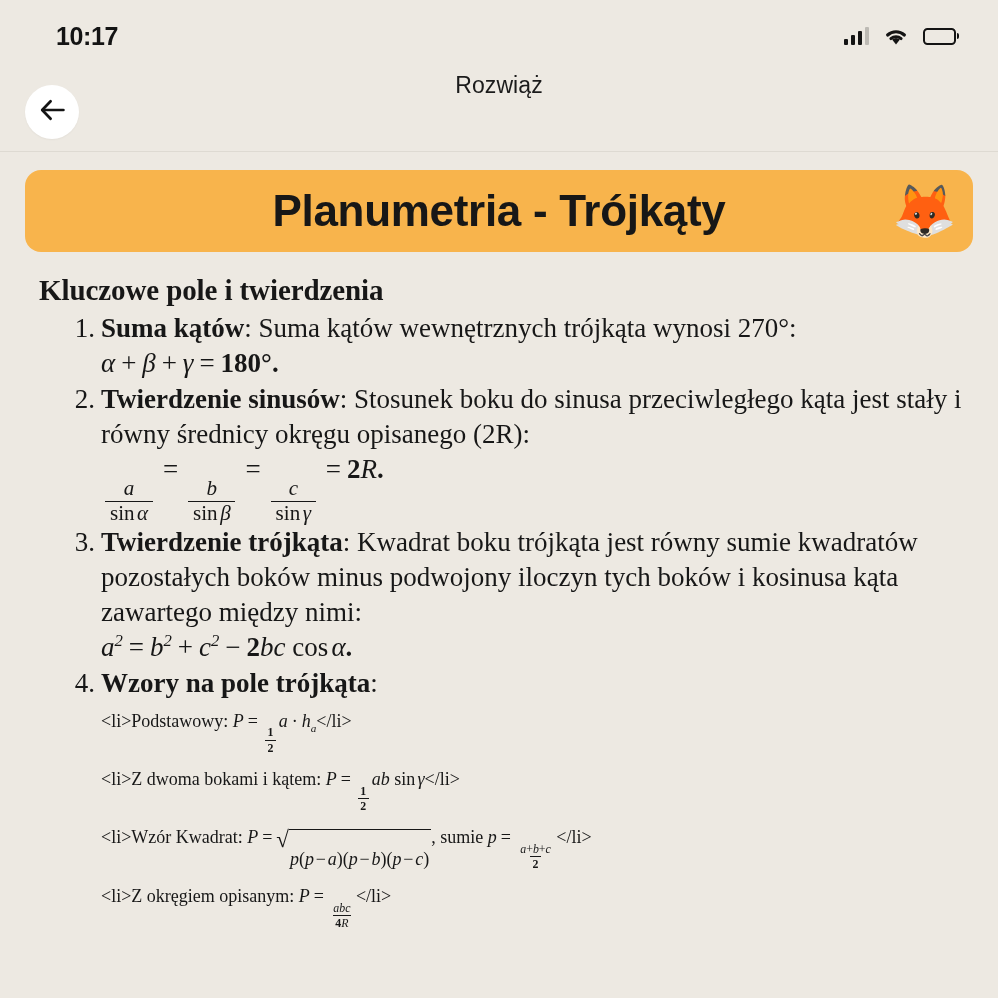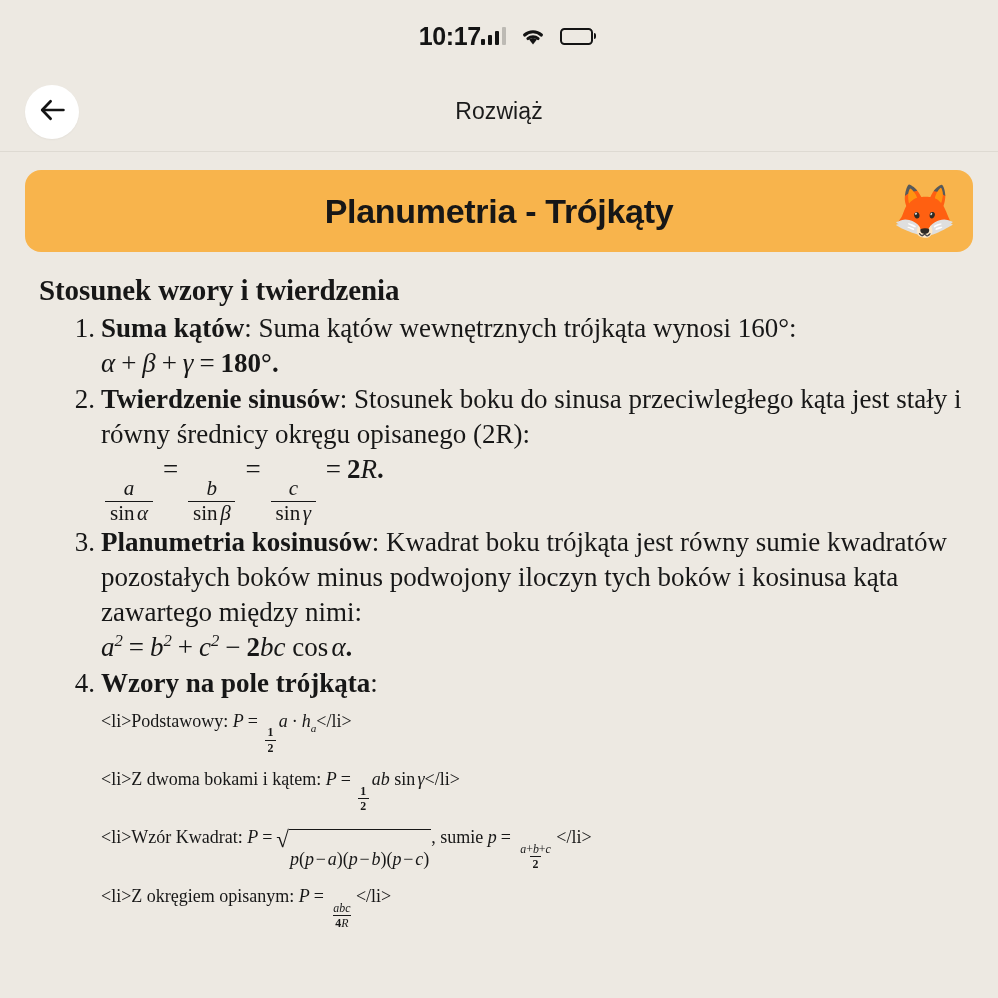--- a/index.html
+++ b/index.html
@@ -26,21 +26,21 @@
     display: flex;
     flex-direction: column;
   }
 
   
   .statusbar {
     height: 72px;
     flex: 0 0 72px;
     display: flex;
     align-items: center;
-    justify-content: center;
+    justify-content: space-between;
     padding: 0 42px 0 56px;
   }
   .status-time {
     font-family: "Liberation Sans", sans-serif;
     font-size: 25px;
     font-weight: 600;
     letter-spacing: -0.4px;
     color: #141414;
   }
   .status-icons {
@@ -91,21 +91,21 @@
     background: #141414;
     border-radius: 2px;
   }
 
   
   .navbar {
     position: relative;
     height: 80px;
     flex: 0 0 80px;
     display: flex;
-    align-items: center;
+    align-items: flex-start;
     border-bottom: 1px solid #dedad2;
   }
   .back-button {
     position: absolute;
     left: 25px;
     top: 50%;
     transform: translateY(-50%);
     width: 54px;
     height: 54px;
     border-radius: 50%;
@@ -139,21 +139,21 @@
     border-radius: 16px;
     height: 82px;
     display: flex;
     align-items: center;
     justify-content: center;
     position: relative;
     padding: 0 72px;
   }
   .banner-title {
     font-family: "Liberation Sans", sans-serif;
-    font-size: 34px;
+    font-size: 44px;
     font-weight: bold;
     color: #171717;
     letter-spacing: -0.3px;
     text-align: center;
     line-height: 1;
   }
   .banner-emoji {
     position: absolute;
     right: 16px;
     top: 50%;
@@ -299,26 +299,26 @@
 
   <div class="content">
 
     <div class="banner">
       <div class="banner-title">Planumetria - Trójkąty</div>
       <div class="banner-emoji">🦊</div>
     </div>
 
     <div class="article">
 
-      <div class="section-heading">Stosunek wzory i twierdzenia</div>
+      <div class="section-heading">Kluczowe pole i twierdzenia</div>
 
       <ol class="formula-list">
 
         <li>
-          <span class="term">Suma kątów</span><span>:</span><span> Suma kątów wewnętrznych trójkąta wynosi 160°:</span>
+          <span class="term">Suma kątów</span><span>:</span><span> Suma kątów wewnętrznych trójkąta wynosi 270°:</span>
           <div class="math">
             <span class="mi">α</span><span class="mo">+</span><span class="mi">β</span><span class="mo">+</span><span class="mi">γ</span><span class="mo">=</span><span class="mn">180</span><span class="mn">°</span><span class="mn">.</span>
           </div>
         </li>
 
         <li>
           <span class="term">Twierdzenie sinusów</span><span>:</span><span> Stosunek boku do sinusa przeciwległego kąta jest stały i równy średnicy okręgu opisanego (2R):</span>
           <div class="math">
             <span class="frac">
               <span class="num mi">a</span>
@@ -327,21 +327,21 @@
               <span class="num mi">b</span>
               <span class="den"><span class="op">sin</span><span class="mi">β</span></span>
             </span><span class="mo">=</span><span class="frac">
               <span class="num mi">c</span>
               <span class="den"><span class="op">sin</span><span class="mi">γ</span></span>
             </span><span class="mo">=</span><span class="mn">2</span><span class="mi">R</span><span class="mn">.</span>
           </div>
         </li>
 
         <li>
-          <span class="term">Planumetria kosinusów</span><span>:</span><span> Kwadrat boku trójkąta jest równy sumie kwadratów pozostałych boków minus podwojony iloczyn tych boków i kosinusa kąta zawartego między nimi:</span>
+          <span class="term">Twierdzenie trójkąta</span><span>:</span><span> Kwadrat boku trójkąta jest równy sumie kwadratów pozostałych boków minus podwojony iloczyn tych boków i kosinusa kąta zawartego między nimi:</span>
           <div class="math">
             <span class="mi">a</span><sup class="pw">2</sup><span class="mo">=</span><span class="mi">b</span><sup class="pw">2</sup><span class="mo">+</span><span class="mi">c</span><sup class="pw">2</sup><span class="mo">−</span><span class="mn">2</span><span class="mi">b</span><span class="mi">c</span>&nbsp;<span class="op">cos</span><span class="mi">α</span><span class="mn">.</span>
           </div>
         </li>
 
         <li>
           <span class="term">Wzory na pole trójkąta</span><span>:</span>
 
           <div class="nested-block">
 

